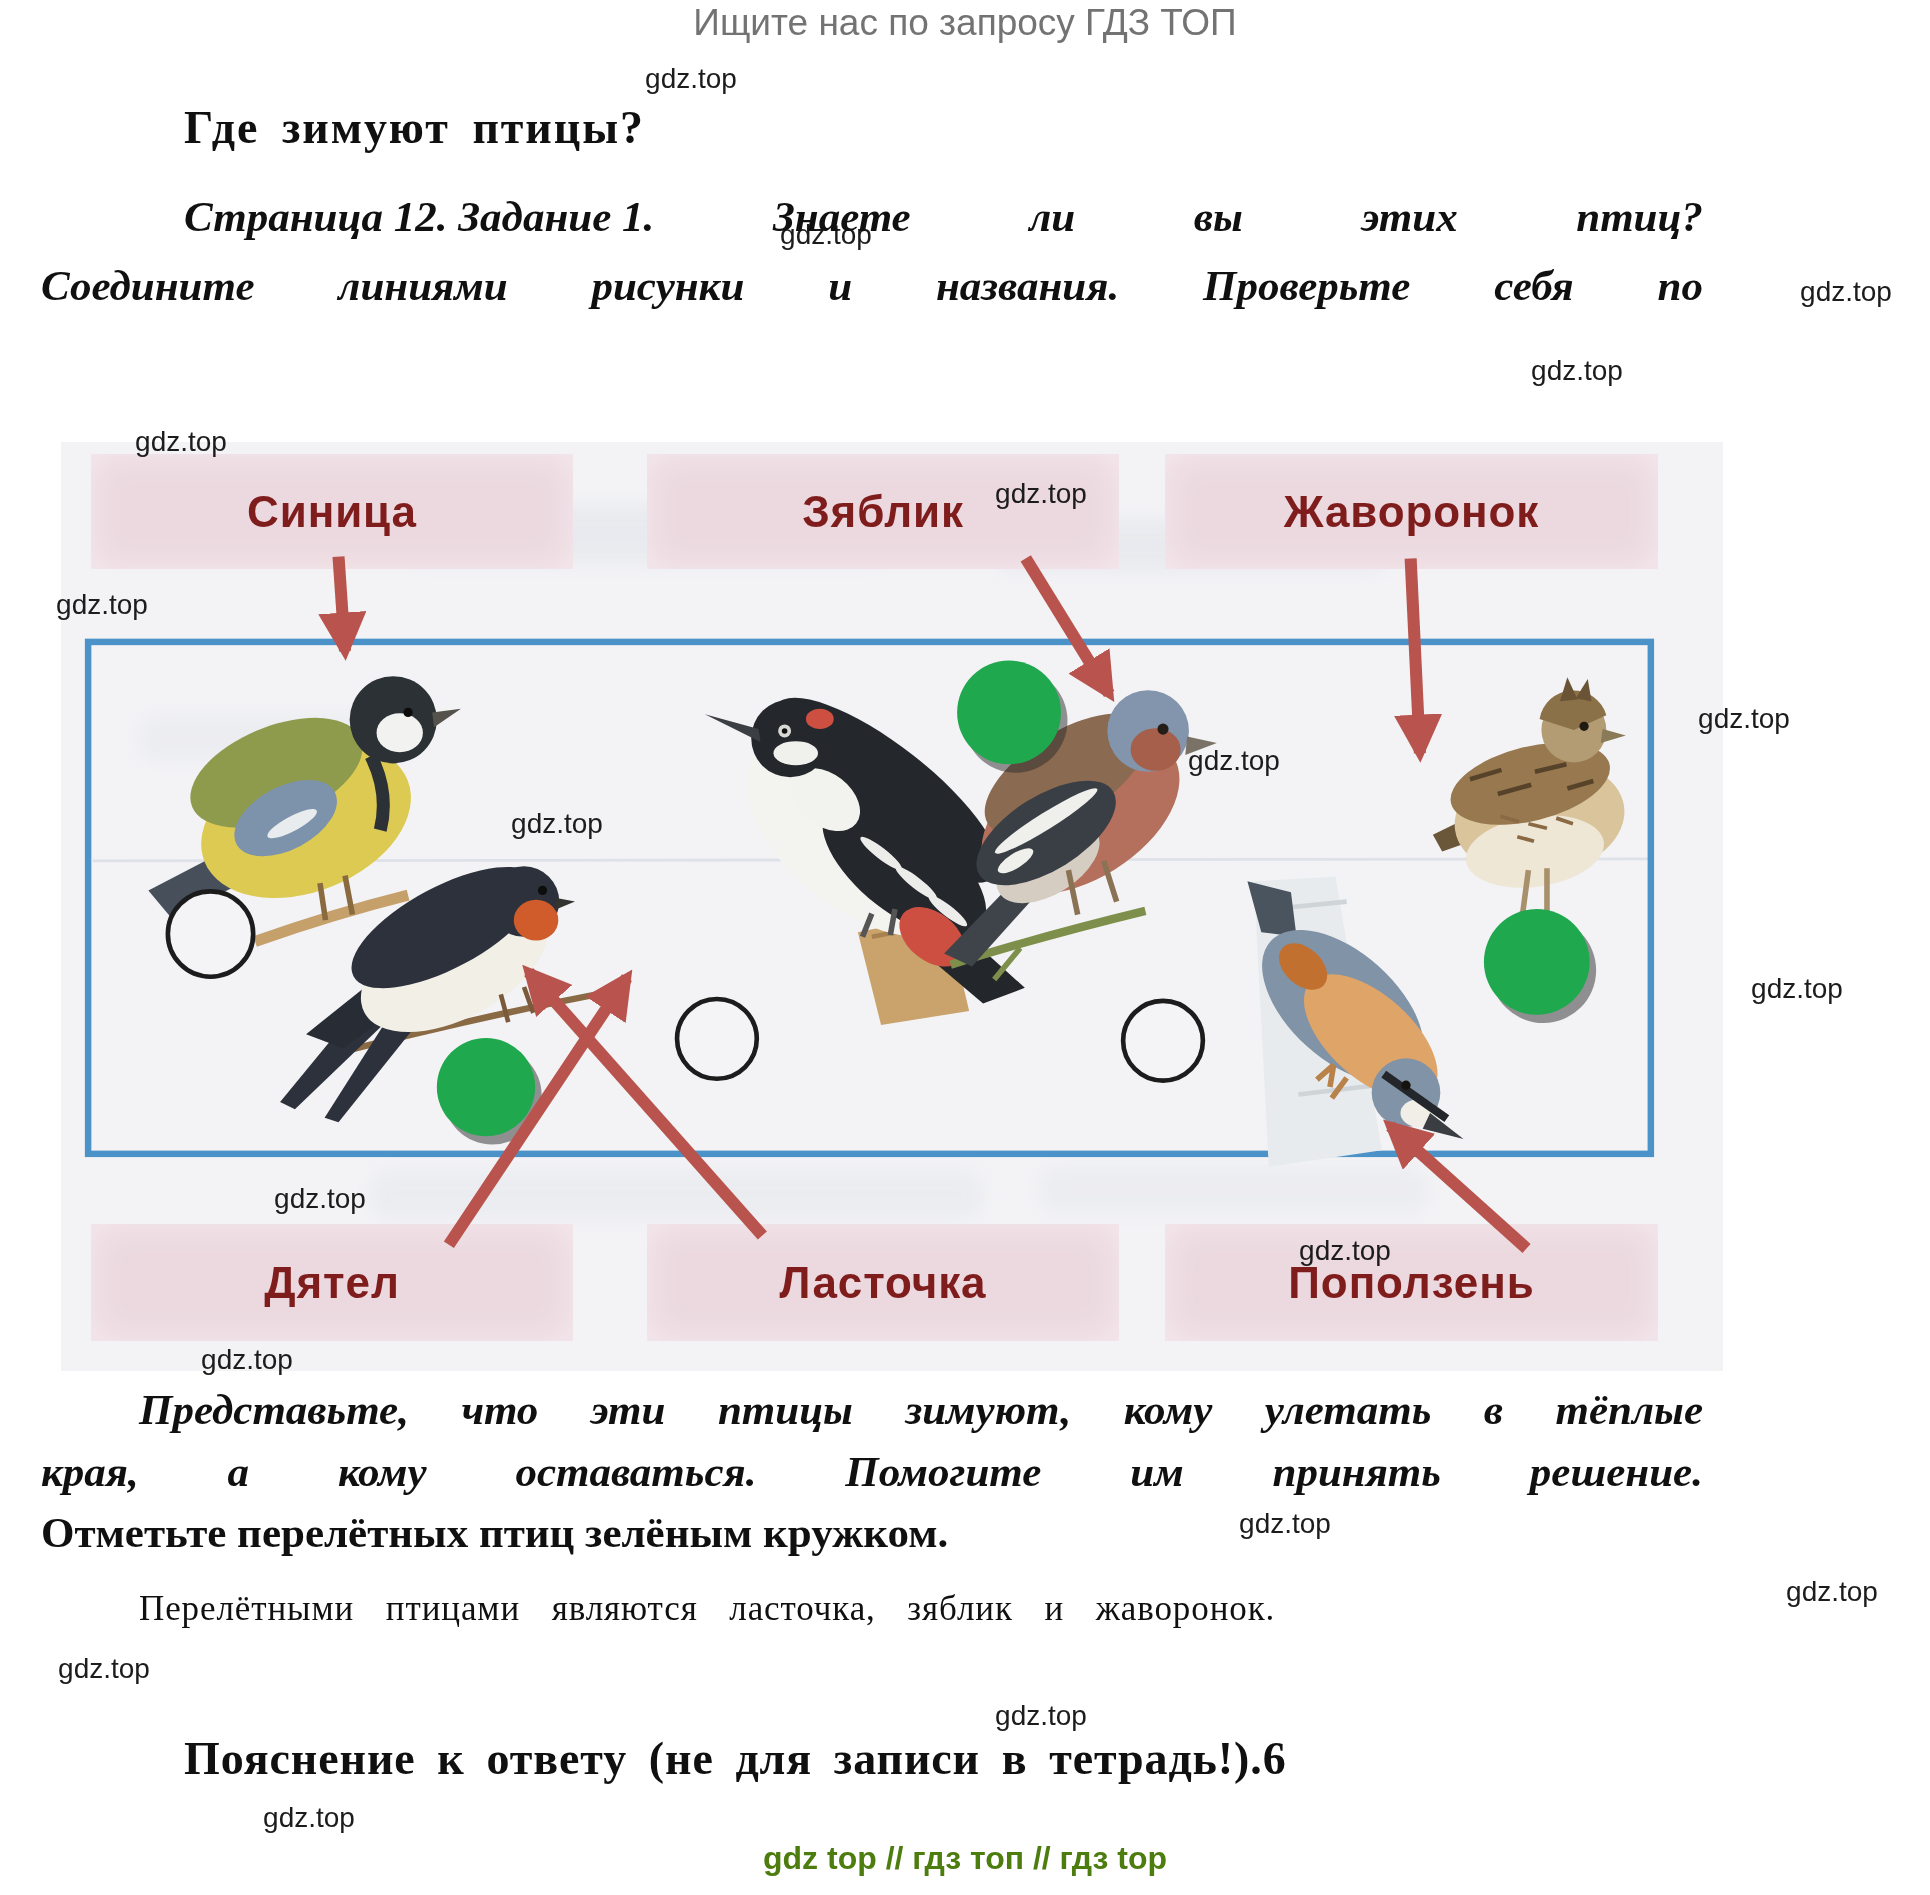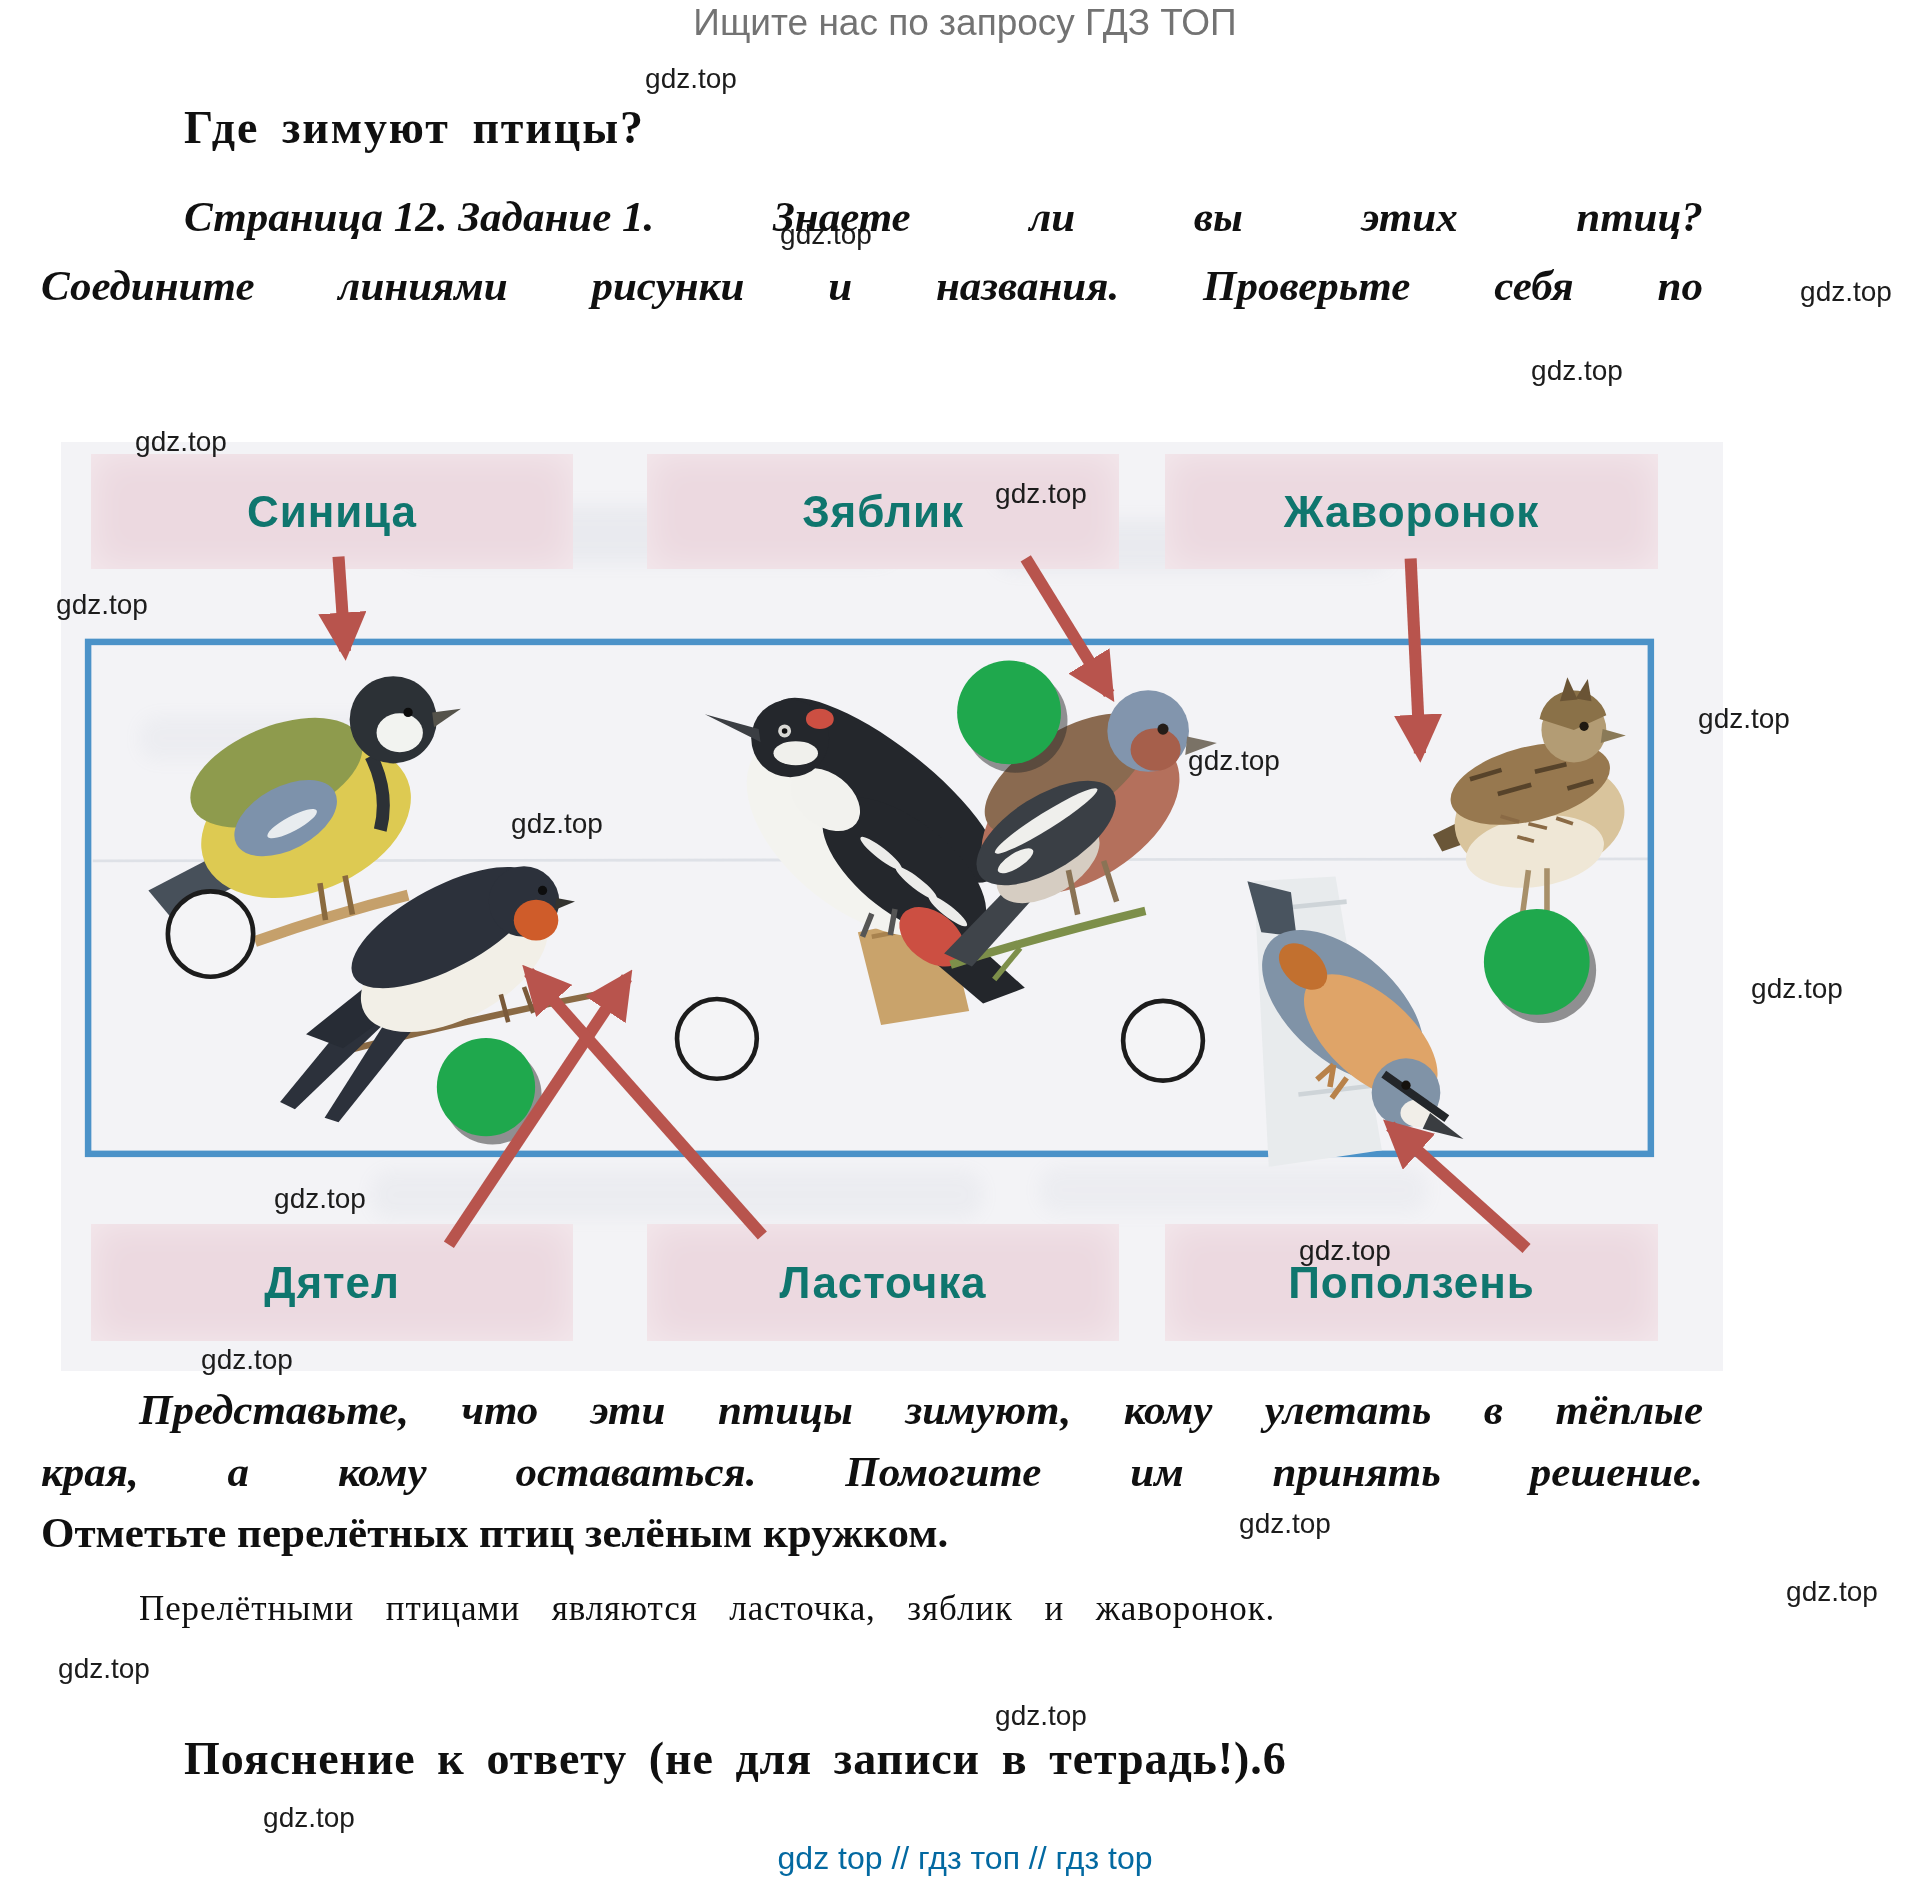--- a/index.html
+++ b/index.html
@@ -15,27 +15,27 @@
   
   .txt{position:absolute;font-size:43px;line-height:1.2;white-space:nowrap;z-index:6;}
   .bold{font-weight:bold;}
   .jline{display:flex;justify-content:space-between;align-items:flex-end;font-style:italic;}
   .jline span{white-space:nowrap;}
   #title-line{font-size:46px;letter-spacing:1.9px;word-spacing:9.3px;text-align:right;}
   #answer-line{font-size:35px;letter-spacing:0.9px;word-spacing:22px;}
   #note-line{font-size:46px;letter-spacing:0.9px;word-spacing:9.3px;}
   
   #footer{left:0;top:1840px;width:1930px;text-align:center;font-family:"Liberation Sans",sans-serif;
-          font-size:32px;color:#0369a1;z-index:6;}
+          font-size:32px;color:#4d7c0f;z-index:6;font-weight:bold;}
   
   #figure-bg{left:61px;top:442px;width:1662px;height:929px;background:#f3f3f6;z-index:0;}
   svg.layer{position:absolute;left:0;top:0;z-index:1;}
   #marks-svg{z-index:3;}
   .plabel{position:absolute;background:#ecd9e0;z-index:2;display:flex;align-items:center;justify-content:center;
-          font-family:"Liberation Sans",sans-serif;font-weight:bold;font-size:44px;color:#0f766e;letter-spacing:0.9px;
+          font-family:"Liberation Sans",sans-serif;font-weight:bold;font-size:44px;color:#7f1d1d;letter-spacing:0.9px;
           box-shadow:inset 0 0 37px rgba(255,255,255,.45);}
 </style>
 </head>
 <body>
 
 <div id="page">
 
   <div id="promo" class="abs">Ищите нас по запросу ГДЗ ТОП</div>
 
   <div id="figure-bg" class="abs"></div>

